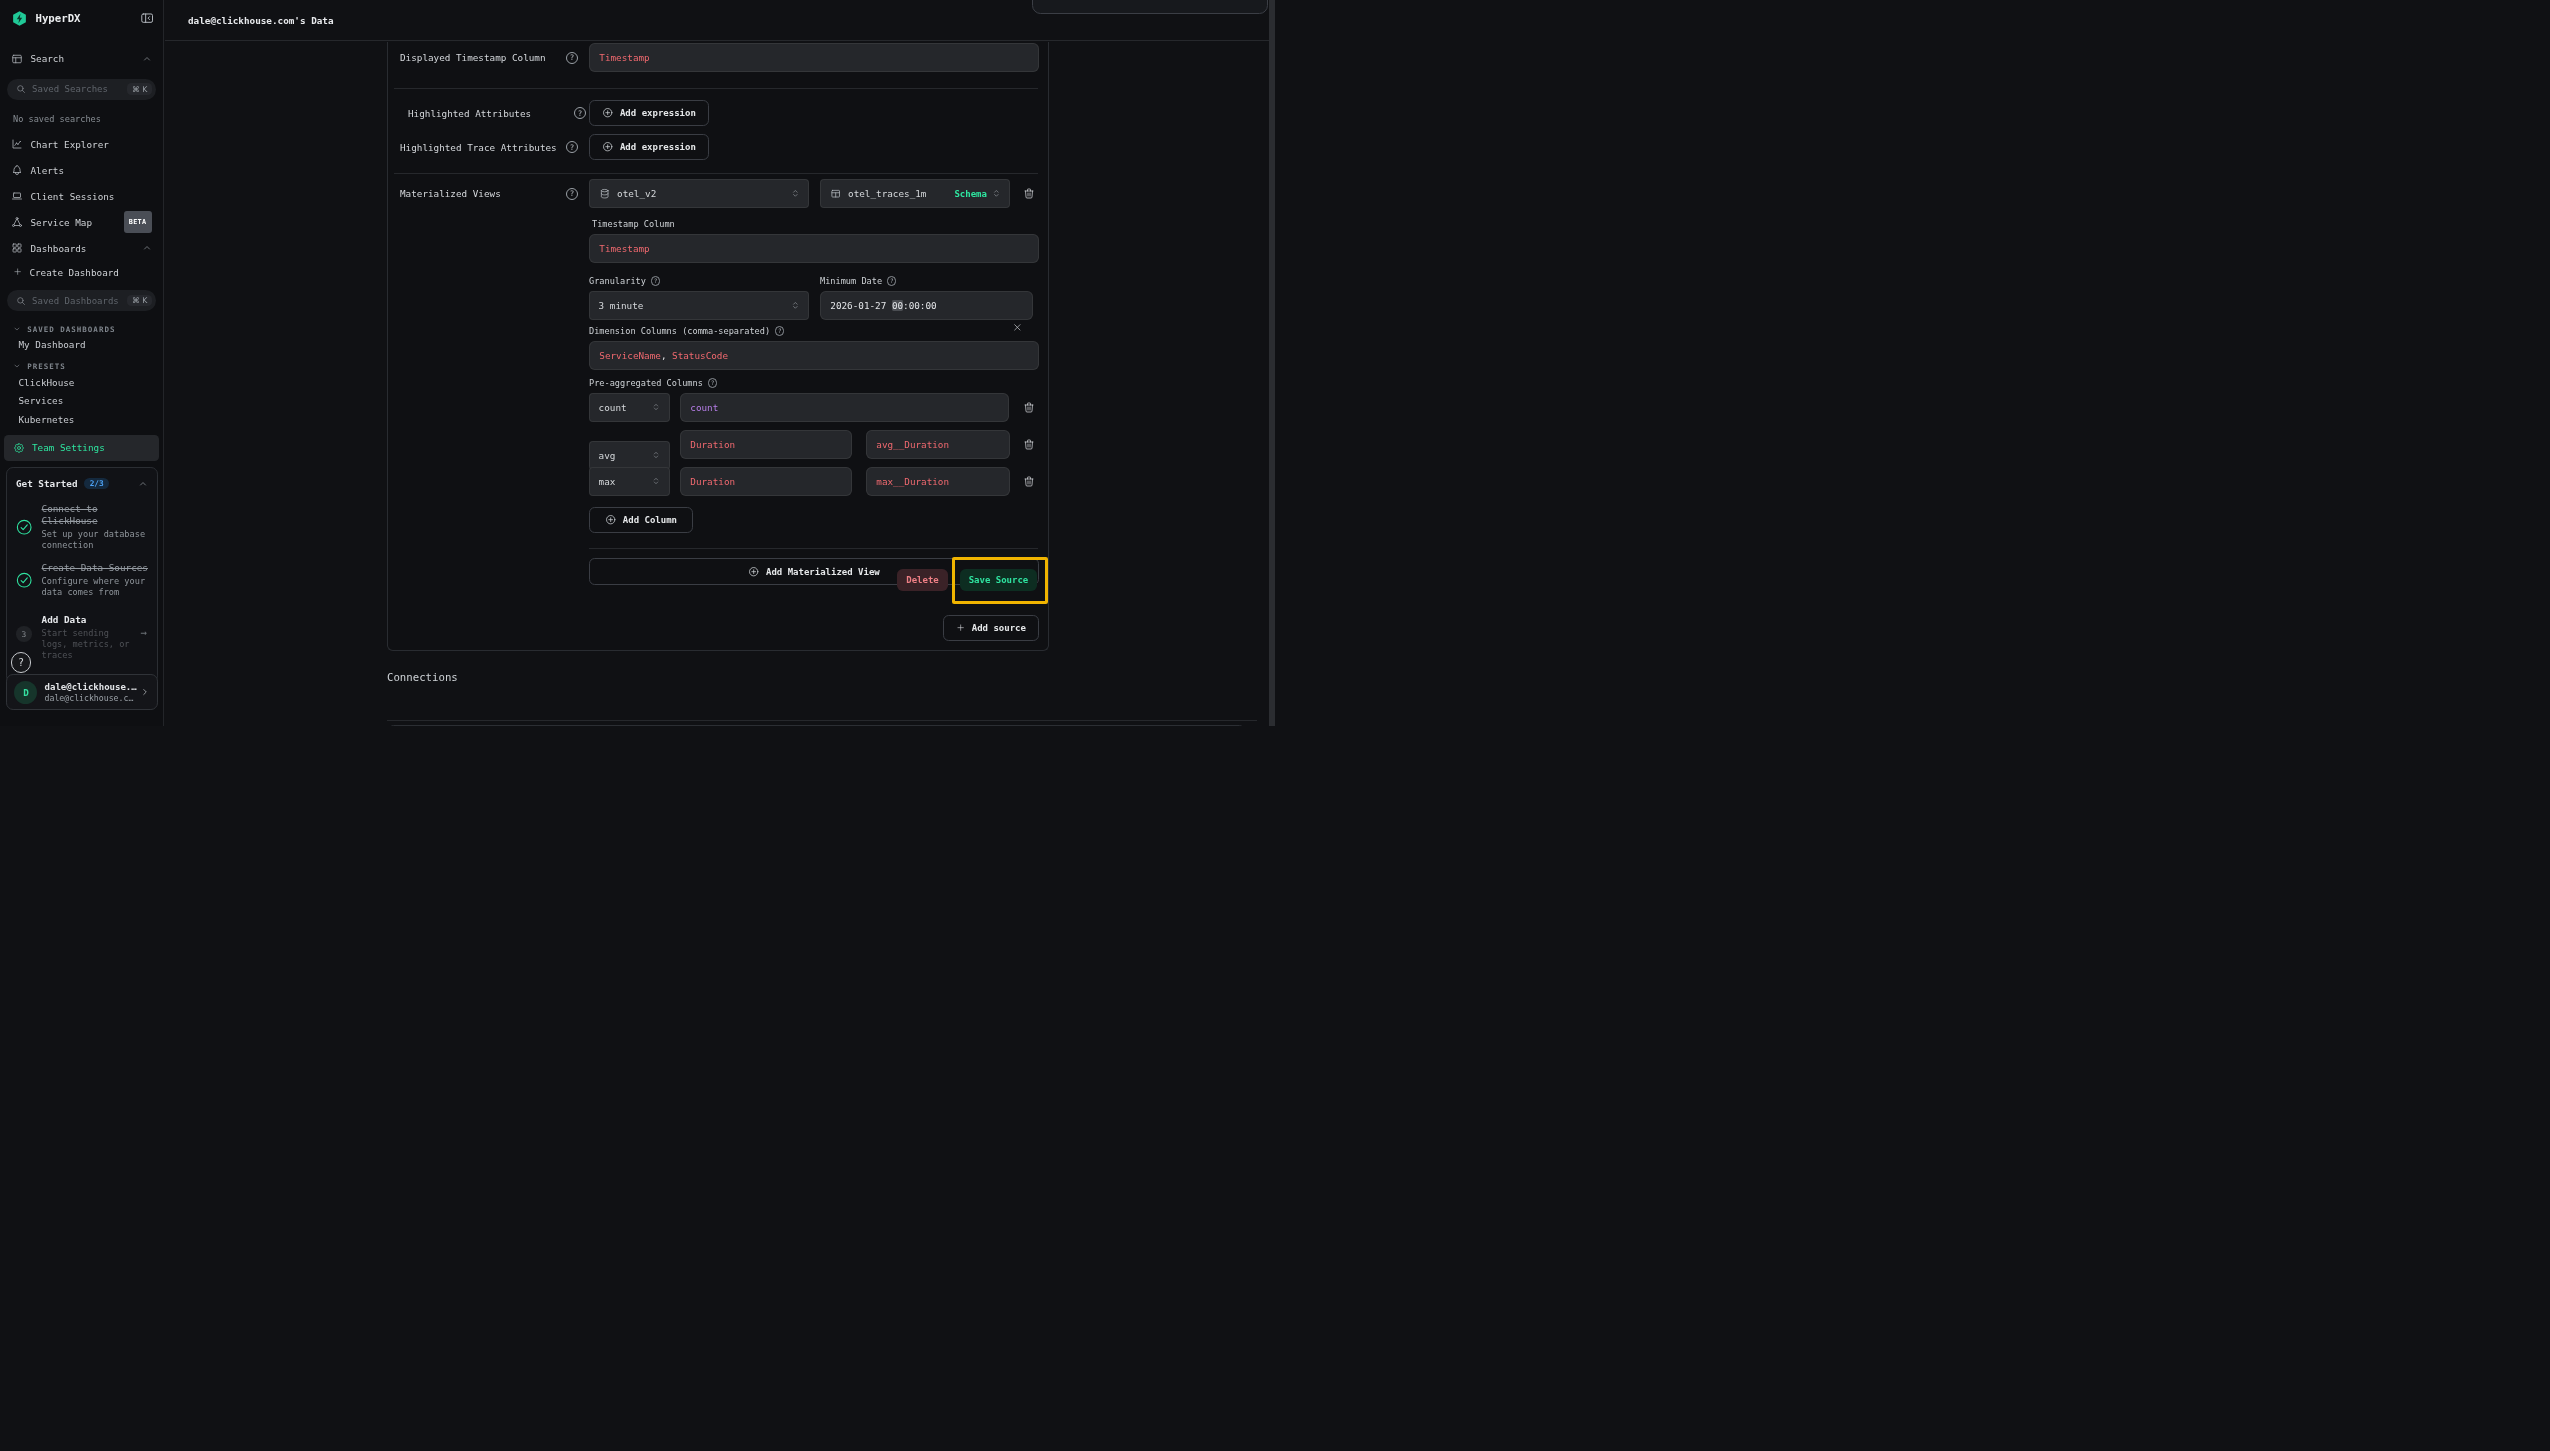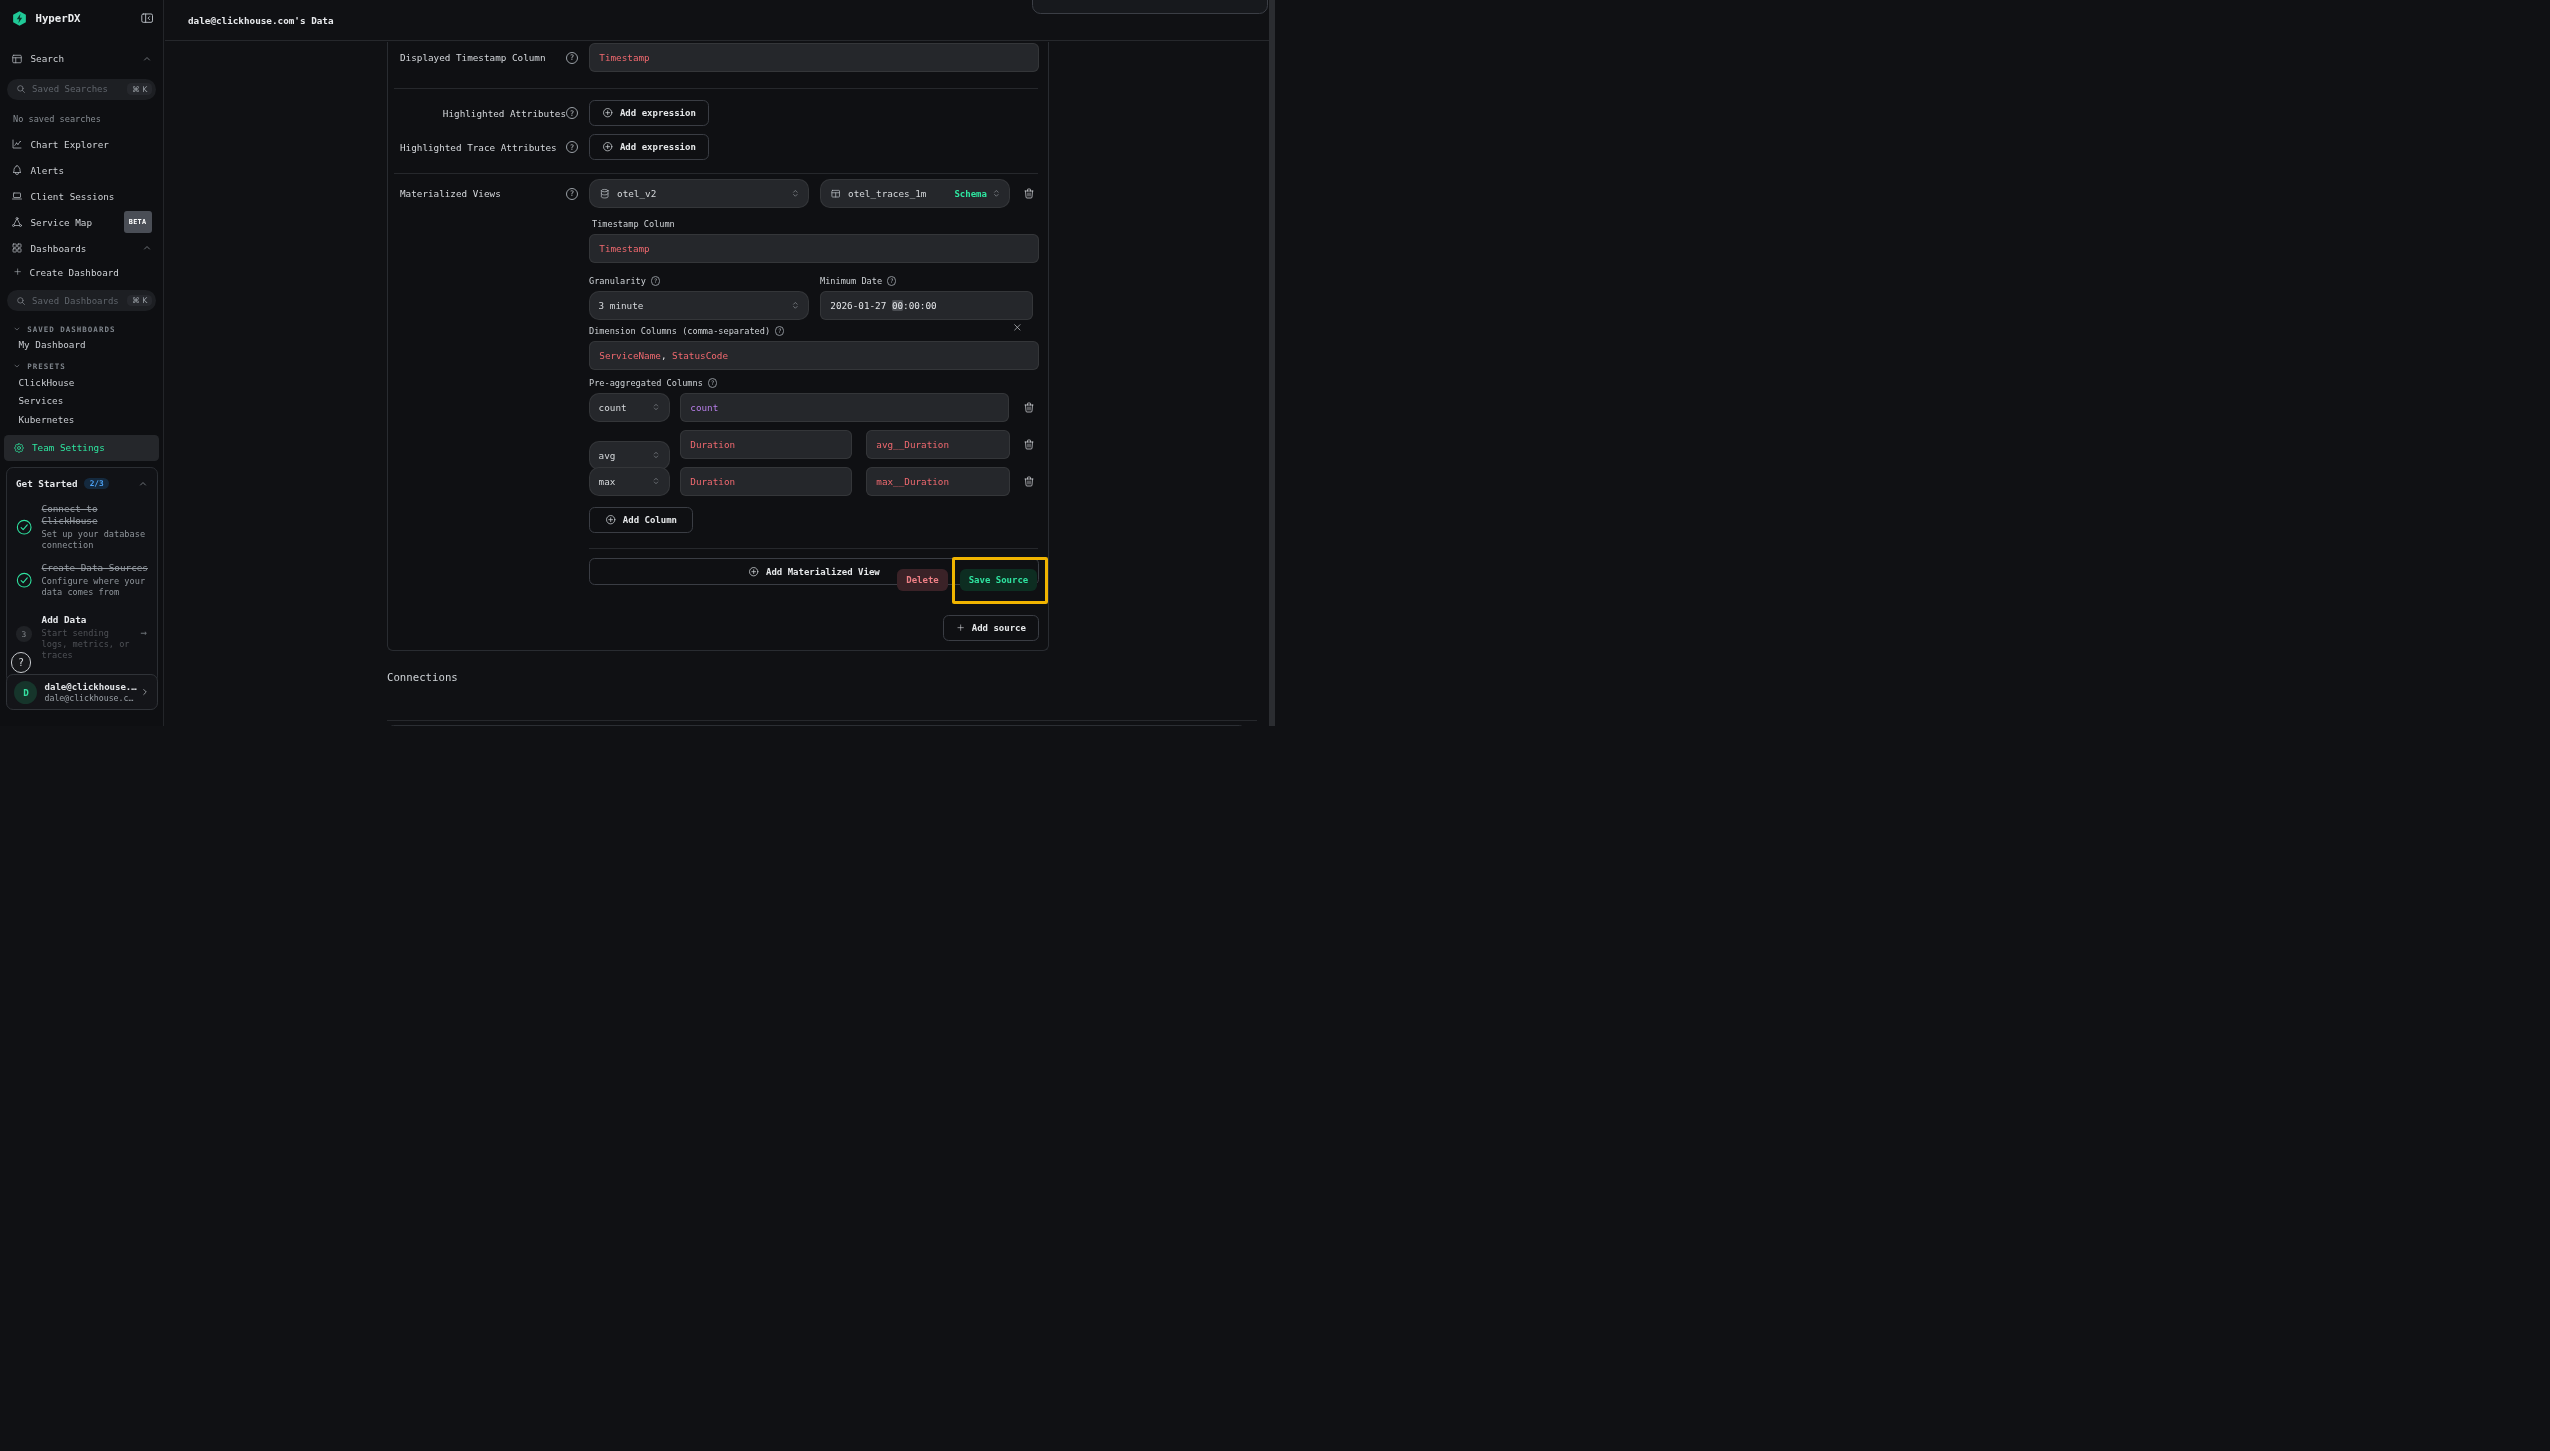--- a/index.html
+++ b/index.html
@@ -119,21 +119,21 @@
   .qmini { display:inline-flex; width:9.3px; height:9.3px; border:0.8px solid #8b9096; border-radius:50%;
            color:#a6abb1; align-items:center; justify-content:center; font-size:6px; margin-left:5px;
            vertical-align:1.4px; }
   .hr { position:absolute; height:0.7px; background:#26282c; left:5.7px; right:10px; }
 
   .tinput { background:#25272b; border:0.7px solid rgba(255,255,255,.07); border-radius:5.7px;
             display:flex; align-items:center; padding:0 9.3px; color:#e3e5e8; cursor:text; white-space:pre; }
   .red { color:#f0696f; }
   .purple { color:#b77ee8; }
   .hl-seg { background:#4a4d52; border-radius:1.4px; }
-  .tselect { background:#25272b; border:0.7px solid rgba(255,255,255,.07); border-radius:10px;
+  .tselect { background:#25272b; border:0.7px solid rgba(255,255,255,.07); border-radius:4px;
              display:flex; align-items:center; padding:0 7.1px 0 8.6px; color:#d6d9dc; cursor:pointer; }
   .tselect .sel-lbl { flex:1; }
   .updown { width:10.7px; height:10.7px; color:#8b9096; flex:0 0 10.7px; }
   .sel-ic { width:11.4px; height:11.4px; color:#b3b8bd; margin-right:7.1px; flex:0 0 11.4px; }
   .schema-link { color:#2ee6a0; font-size:9px; font-weight:bold; margin-right:4.3px; }
 
   .obtn { border:0.7px solid #3a3d44; border-radius:5.7px; background:transparent; color:#e6e8ea;
           display:flex; align-items:center; justify-content:center; font-size:9px; font-weight:600;
           cursor:pointer; font-family:inherit; }
   .obtn .cplus { width:11.4px; height:11.4px; margin-right:6.4px; color:#d0d3d7; }
@@ -399,21 +399,21 @@
   <div class="abs flabel" style="left:12px; top:1.4px; width:178px; height:28.5px;">
     <span>Displayed Timestamp Column</span>
     <span class="qmark">?</span>
   </div>
   <div class="abs tinput" style="left:201px; top:1.4px; width:450px; height:28.5px;">
     <span class="red">Timestamp</span>
   </div>
 
   <div class="hr" style="top:46px;"></div>
 
-  <div class="abs flabel" style="left:12px; top:58px; width:178px; height:26px;justify-content:flex-end;">
+  <div class="abs flabel" style="left:20px; top:58px; width:178px; height:26px;">
     <span>Highlighted Attributes</span>
     <span class="qmark">?</span>
   </div>
   <button class="abs obtn" style="left:201px; top:58px; width:120px; height:26px;">
     <span class="cplus">
       <svg class="ic" viewBox="0 0 24 24" width="11.4" height="11.4" stroke-width="1.4">
           <circle cx="12" cy="12" r="8.8"></circle>
           <line x1="12" y1="8" x2="12" y2="16"></line>
           <line x1="8" y1="12" x2="16" y2="12"></line>
         </svg>

